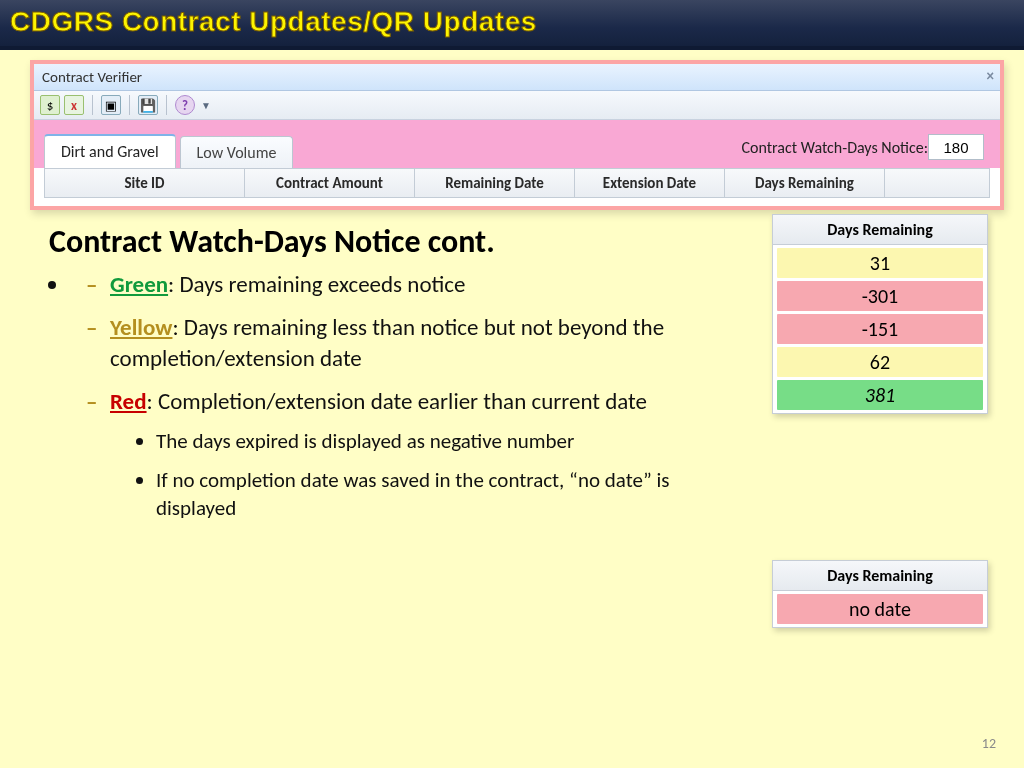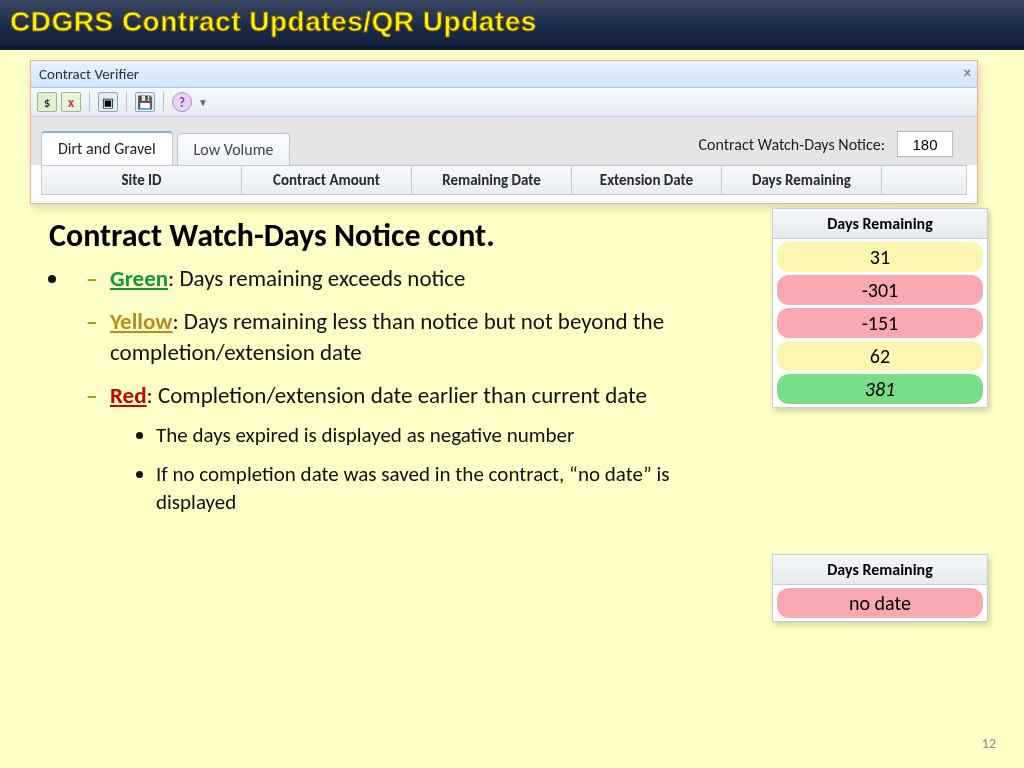--- a/index.html
+++ b/index.html
@@ -20,23 +20,23 @@
   }
   .title-text {
     font-family: "Arial Black", Arial, sans-serif;
     font-size: 28px;
     font-weight: 900;
     color: #fdf400;
     -webkit-text-stroke: 1px #7a5c00;
     letter-spacing: 0.5px;
   }
   .app-window {
-    margin: 10px 46px 0 30px;
+    margin: 10px 20px 0 30px;
     background: #fff;
-    border: 1px solid #fca5a5;
+    border: 4px solid #fca5a5;
     box-shadow: 2px 4px 8px rgba(0,0,0,0.15);
   }
   .app-titlebar {
     background: linear-gradient(#e9f3ff, #cfe4fb);
     border-bottom: 1px solid #b0c7e2;
     padding: 4px 8px;
     font-size: 15px;
     color: #333;
     position: relative;
   }
@@ -58,21 +58,21 @@
     display: inline-flex;
     align-items: center; justify-content: center;
     font-size: 13px;
     border-radius: 2px;
   }
   .sep { width:1px; height:20px; background:#b8c2cf; margin:0 4px; }
   .tabs-row {
     display: flex;
     align-items: flex-end;
     padding: 14px 10px 0 10px;
-    background: #e5e5e5;
+    background: #f9a8d4;
     position: relative;
   }
   .tab {
     border: 1px solid #bcc6d1;
     border-bottom: none;
     border-radius: 4px 4px 0 0;
     padding: 6px 16px;
     font-size: 16px;
     color: #444;
     background: linear-gradient(#fafcff,#eef2f7);
@@ -82,23 +82,23 @@
   .tab.active {
     background: #fff;
     color: #222;
     border-top: 2px solid #7fb3e8;
     padding-bottom: 7px;
     position: relative;
     z-index: 2;
   }
   .notice-area {
     position: absolute;
-    right: 24px; top: 14px;
+    right: 16px; top: 14px;
     font-size: 16px; color: #222;
-    display: flex; align-items: center; gap: 12px;
+    display: flex; align-items: center; 
   }
   .notice-area input {
     width: 56px; height: 26px;
     border: 1px solid #b2bdc9;
     text-align: center;
     font-size: 15px;
   }
   .grid-header {
     margin: 0 10px 8px 10px;
     border: 1px solid #c3ccd6;
@@ -156,21 +156,21 @@
     text-align: center;
     font-weight: bold;
     font-size: 16px;
     padding: 5px 0;
   }
   .dp-row {
     text-align: center;
     font-size: 20px;
     padding: 3px 0;
     margin: 3px 4px;
-    border-radius: 12px;
+    border-radius: 1px;
   }
   .c-yellow { background: #fcf7b0; }
   .c-red { background: #f7a8b0; }
   .c-green { background: #77dd87; font-style: italic; }
 
   .page-num {
     position: absolute;
     right: 28px; bottom: 16px;
     font-size: 14px; color: #8a8a8a;
   }

